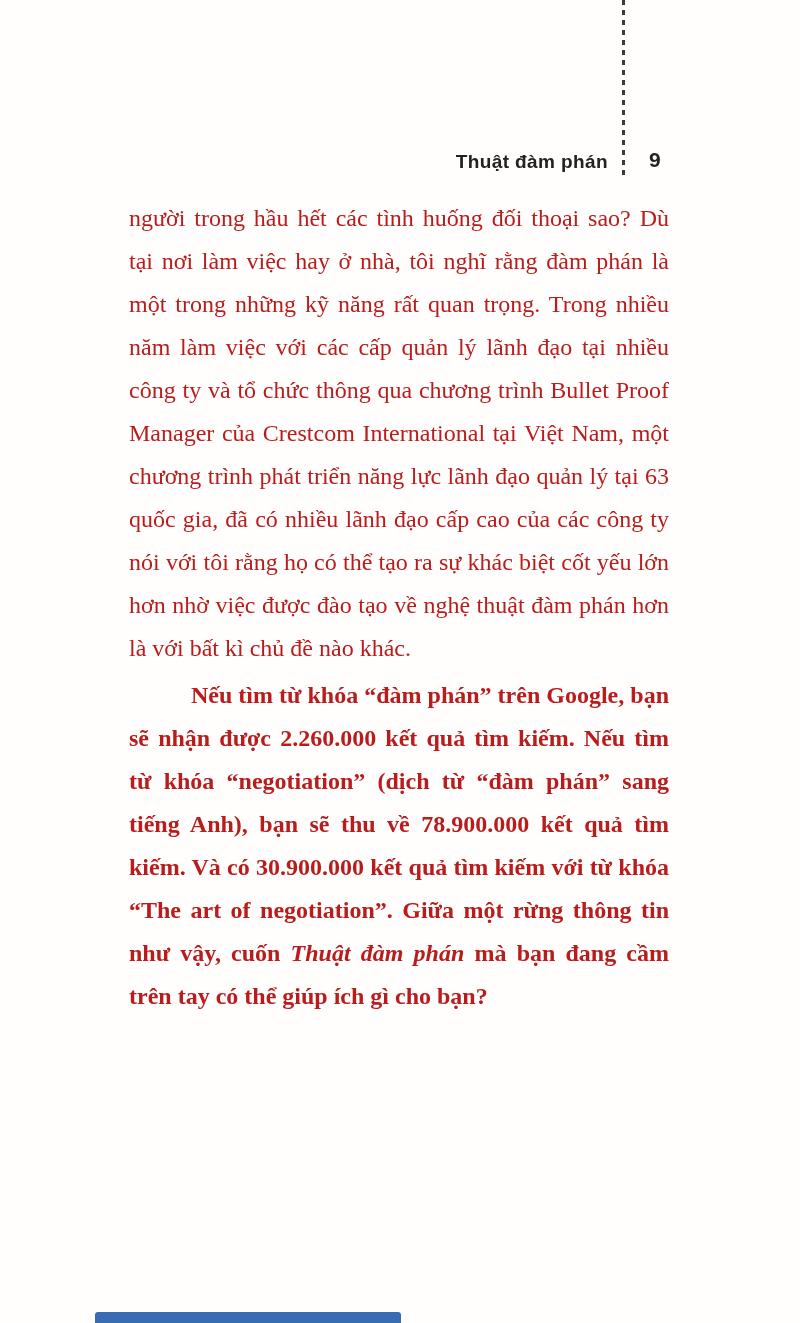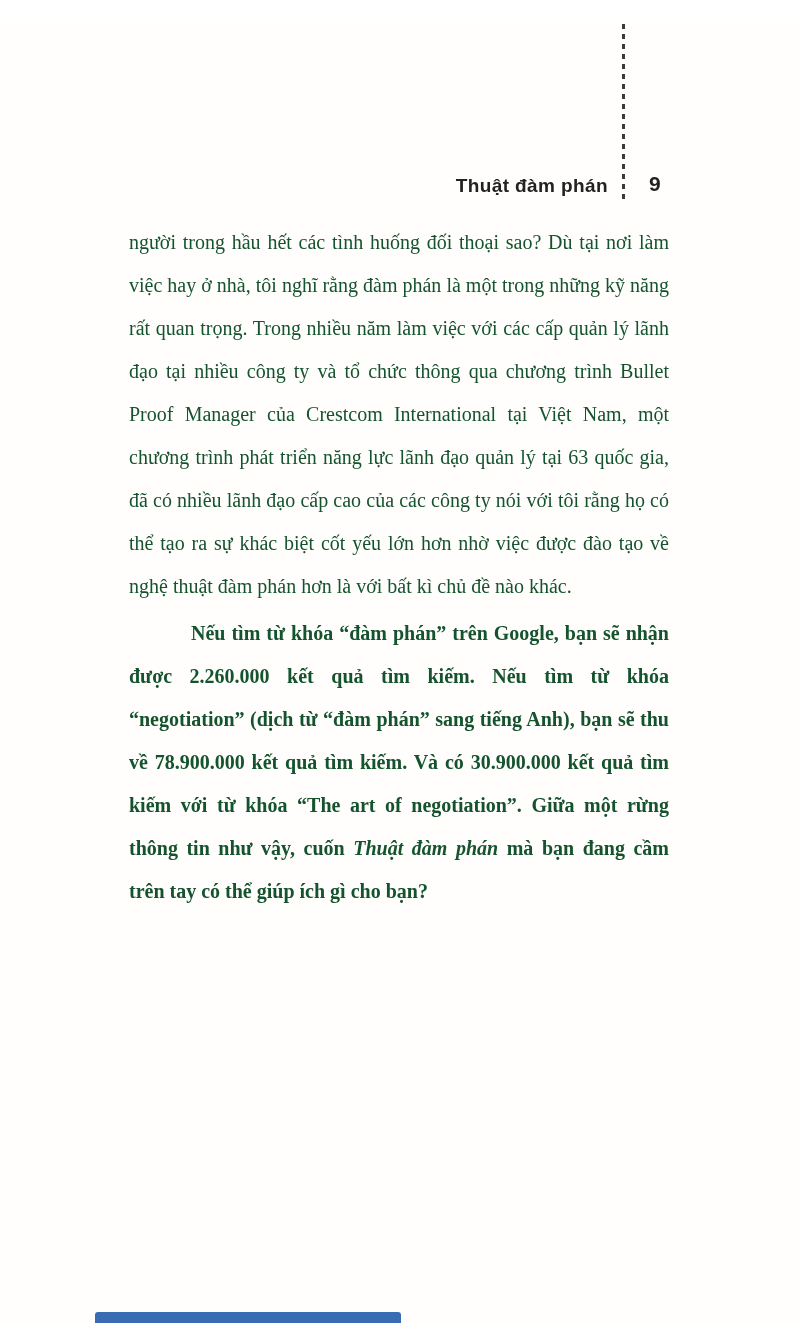--- a/index.html
+++ b/index.html
@@ -8,21 +8,20 @@
     background: #ffffff;
     position: relative;
     font-family: "Liberation Serif", "DejaVu Serif", serif;
     overflow: hidden;
   }
   .page {
     position: absolute;
     inset: 0;
     background: #fffefc;
     overflow: hidden;
-    margin-top: 24px;
   }
   
   .dotted-rule {
     position: absolute;
     left: 622px;
     top: 0;
     width: 3px;
     height: 179px;
     background: repeating-linear-gradient(to bottom, #3a3a3a 0 5px, transparent 5px 10px);
   }
@@ -48,23 +47,23 @@
     position: absolute;
     left: 649px;
     top: 0;
     font-size: 21px;
   }
   .body-text {
     position: absolute;
     top: 197px;
     left: 129px;
     width: 540px;
-    font-size: 20px;
+    font-size: 24px;
     line-height: 43px;
-    color: #14532d;
+    color: #b91c1c;
     text-align: justify;
     text-justify: inter-word;
   }
   .para { margin: 0 0 4px 0; }
   .para.indent { text-indent: 62px; font-weight: bold; }
   .para em { font-style: italic; }
   .bottom-strip {
     position: absolute;
     left: 95px;
     bottom: 0;

